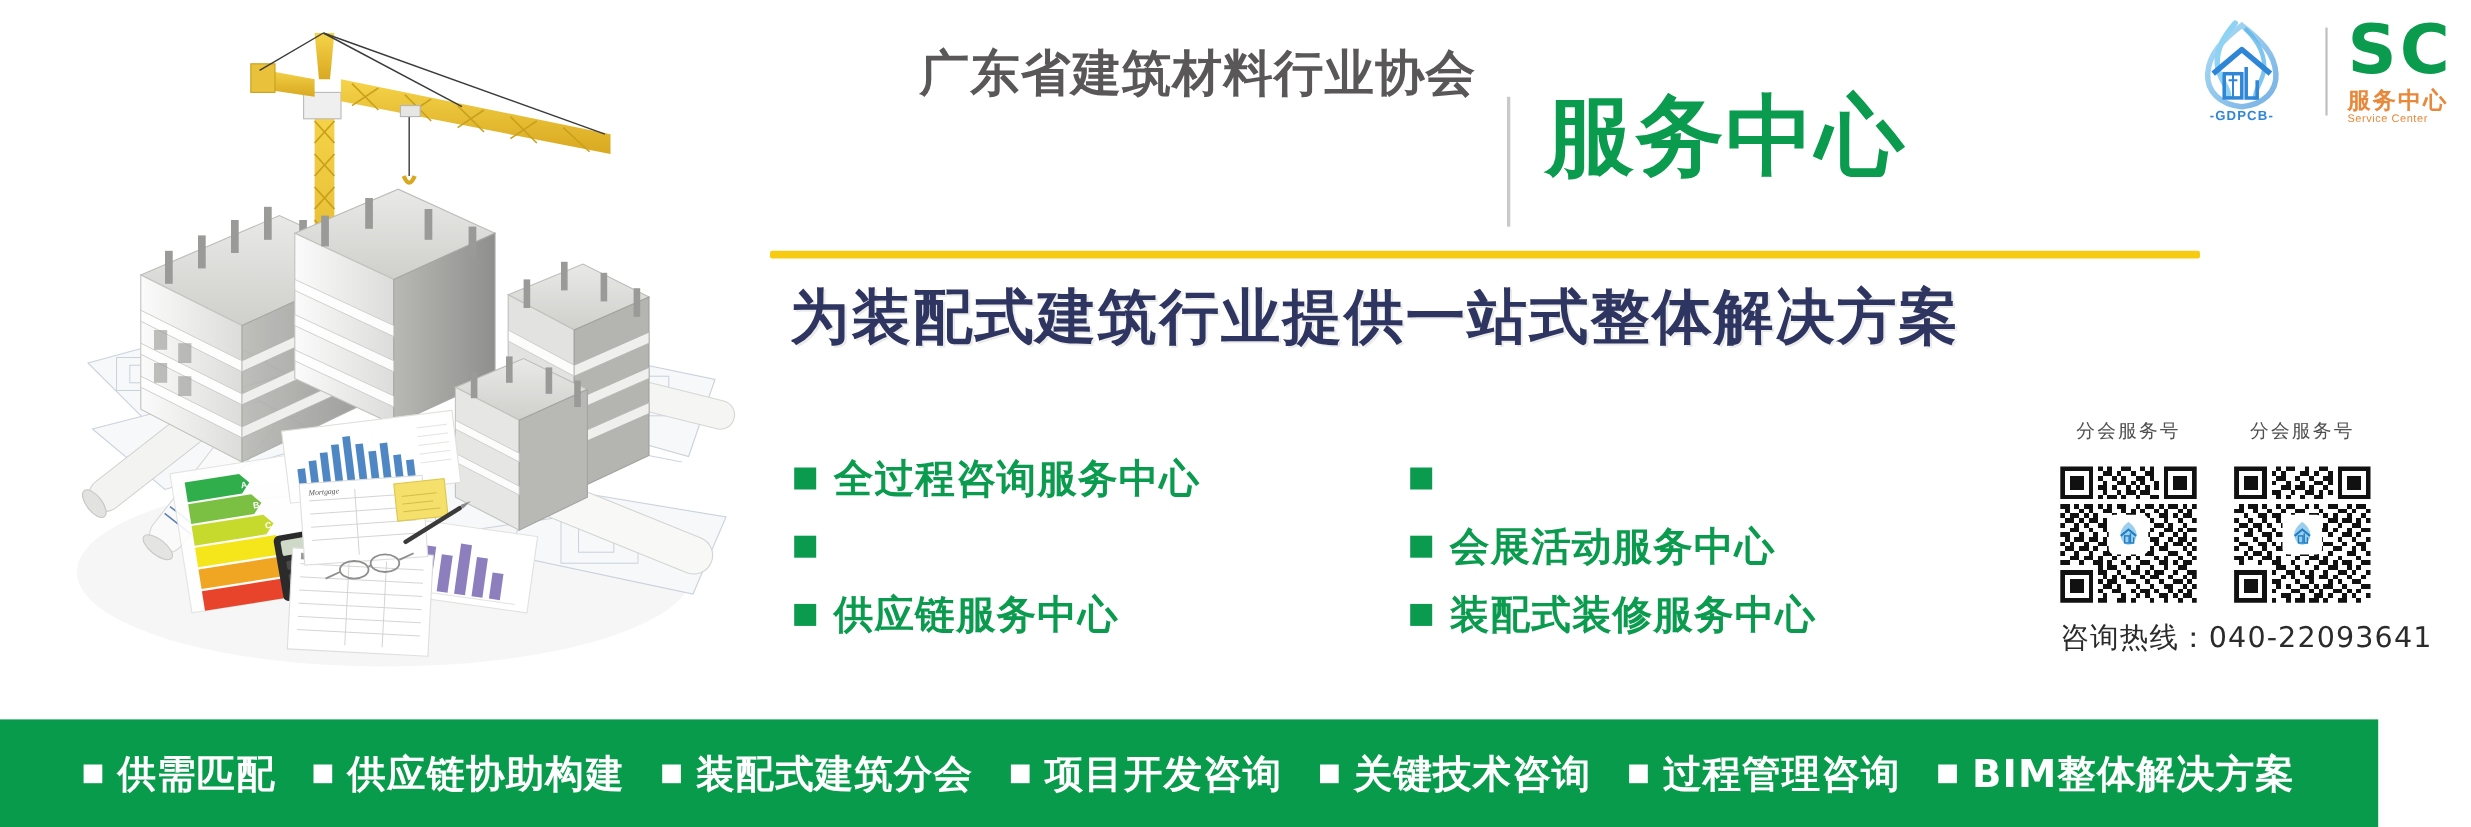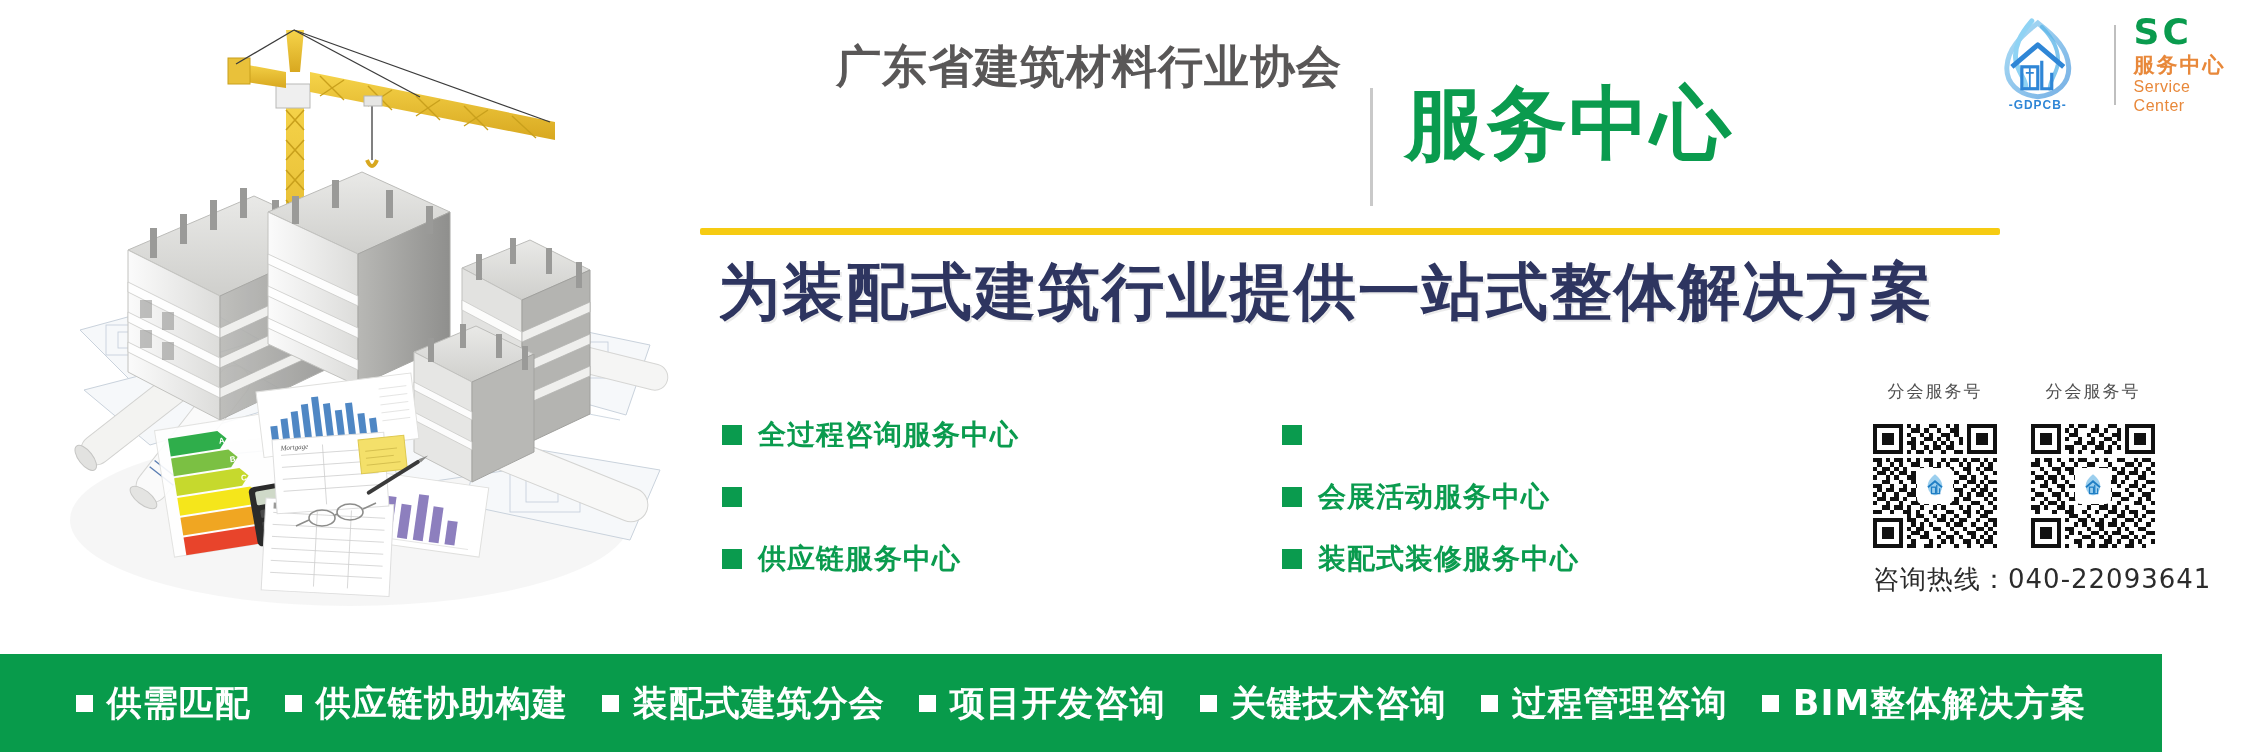--- a/index.html
+++ b/index.html
@@ -46,61 +46,61 @@
 
   
   .yellow-rule {
     position:absolute; left:700px; top:228px; width:1300px; height:7px;
     background:#f6cb12; border-radius:2px;
   }
 
   
   .tagline {
     position:absolute; left:718px; top:258px;
-    color:#2e3560; font-weight:bold; font-size:62px; line-height:1.1;
+    color:#2e3560; font-weight:bold; font-size:54px; line-height:1.1;
     letter-spacing:2px; white-space:nowrap;
     font-family:"DejaVu Sans","Liberation Sans",sans-serif;
     text-shadow:2px 2px 0 rgba(0,0,0,0.08);
   }
 
   
   .services { position:absolute; left:722px; top:404px; display:flex; }
   .svc-col { display:flex; flex-direction:column; }
   .svc-col.col1 { width:560px; }
   .svc-col.col2 { width:420px; }
   .svc-item {
     display:flex; align-items:center; height:62px;
-    color:#0a9b4e; font-size:28px; font-weight:bold;
+    color:#0a9b4e; font-size:36px; font-weight:bold;
     letter-spacing:1px; white-space:nowrap;
     font-family:"DejaVu Sans","Liberation Sans",sans-serif;
     text-align:right;
   }
   .svc-bullet {
     width:20px; height:20px; background:#0a9b4e;
     margin-right:16px; flex:0 0 auto;
   }
 
   
   .logo-block { position:absolute; left:1980px; top:14px; display:flex; align-items:center; }
   .logo-mark { width:116px; height:96px; position:relative; }
   .logo-mark svg { display:block; }
   .logo-sep { width:2px; height:80px; background:#bfbfbf; margin:0 18px; }
   .logo-sc { display:flex; flex-direction:column; align-items:flex-start; }
   .logo-sc-main {
-    font-size:36px; font-weight:bold; color:#0a9b4e;
+    font-size:62px; font-weight:bold; color:#0a9b4e;
     letter-spacing:3px; line-height:1.0;
     font-family:"DejaVu Sans","Liberation Sans",sans-serif;
   }
   .logo-sc-cn {
     font-size:21px; color:#e8883a; font-weight:bold; letter-spacing:2px;
     margin-top:4px; line-height:1.1;
     font-family:"DejaVu Sans","Liberation Sans",sans-serif;
   }
   .logo-sc-en {
-    font-size:16px; color:#e8883a; letter-spacing:0.5px; line-height:1.2;
+    font-size:10px; color:#e8883a; letter-spacing:0.5px; line-height:1.2;
     font-family:"Liberation Sans",sans-serif;
   }
 
   
   .qr-block { position:absolute; left:1873px; top:380px; }
   .qr-row { display:flex; gap:34px; }
   .qr-cell { display:flex; flex-direction:column; align-items:center; }
   .qr-label {
     font-size:17px; color:#4f4f4f; letter-spacing:2px; margin-bottom:21px;
     font-family:"DejaVu Sans","Liberation Sans",sans-serif;

